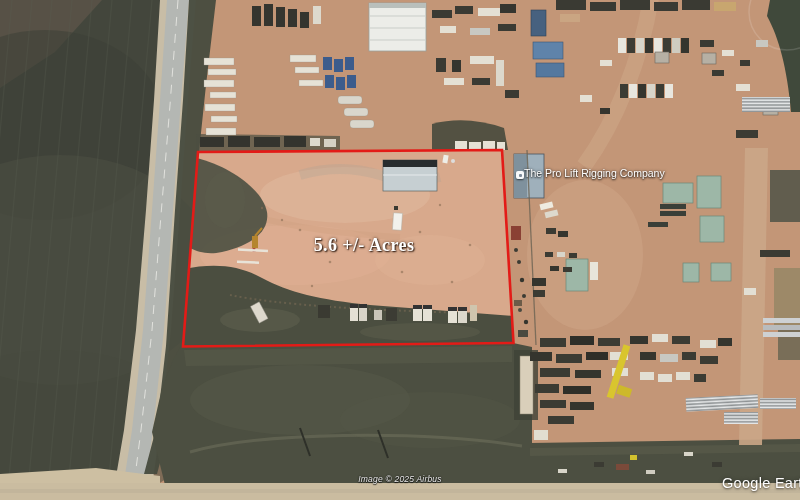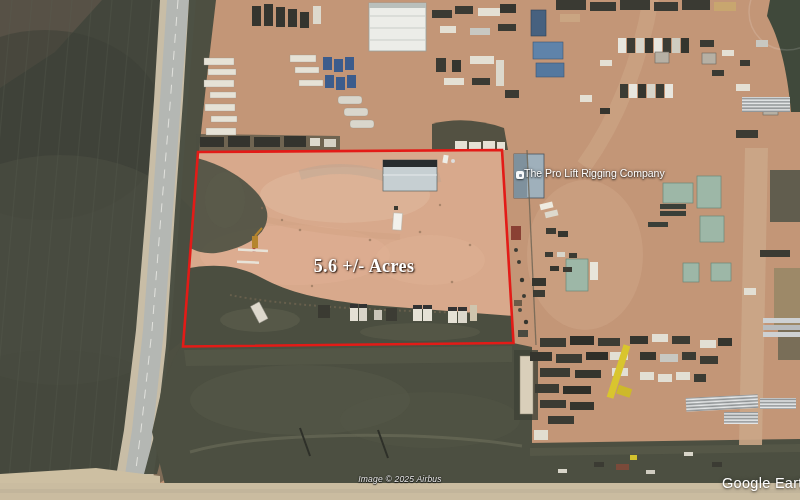--- a/index.html
+++ b/index.html
@@ -6,21 +6,20 @@
   .stage{
     position:relative;width:800px;height:500px;overflow:hidden;
     font-family:"Liberation Sans",sans-serif;background:#c39677;
   }
   .stage svg{position:absolute;left:0;top:0;display:block;}
   .acres-label{
     position:absolute;left:364px;top:245px;transform:translate(-50%,-50%);
     font-family:"Liberation Serif",serif;font-weight:700;font-size:18px;
     color:#fff;letter-spacing:.4px;white-space:nowrap;
     text-shadow:1px 1px 1.5px rgba(35,18,8,.95),0 0 3px rgba(35,18,8,.6);
-    margin-top:21px;
   }
   .place-label{
     position:absolute;left:516px;top:167px;display:flex;align-items:flex-end;
     font-size:10.5px;color:#fff;white-space:nowrap;
     text-shadow:0 1px 2px rgba(0,0,0,.85),0 0 3px rgba(0,0,0,.6);
   }
   .place-icon{
     width:8px;height:8px;border-radius:2px;background:rgba(255,255,255,.95);
     box-shadow:0 1px 2px rgba(0,0,0,.6);position:relative;flex:0 0 auto;
   }

